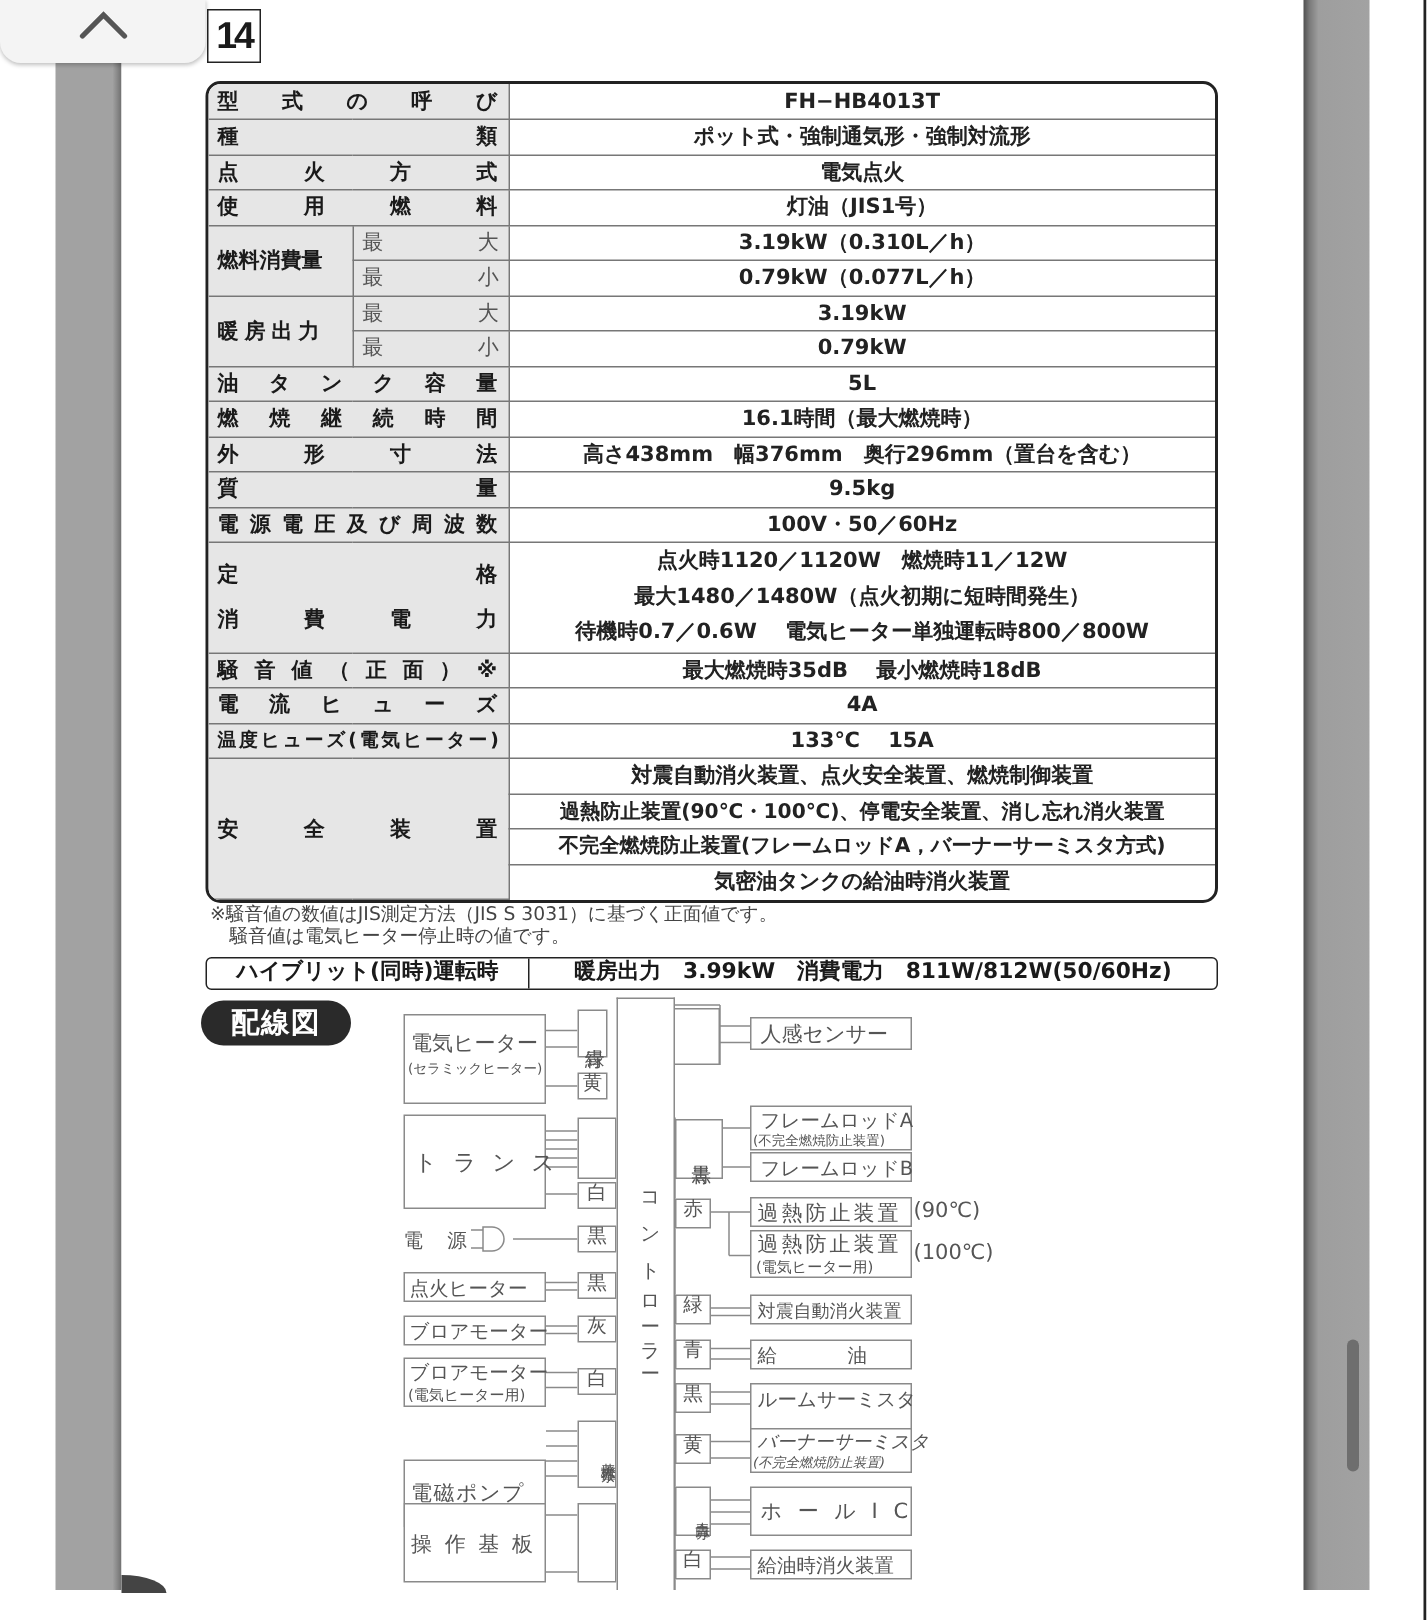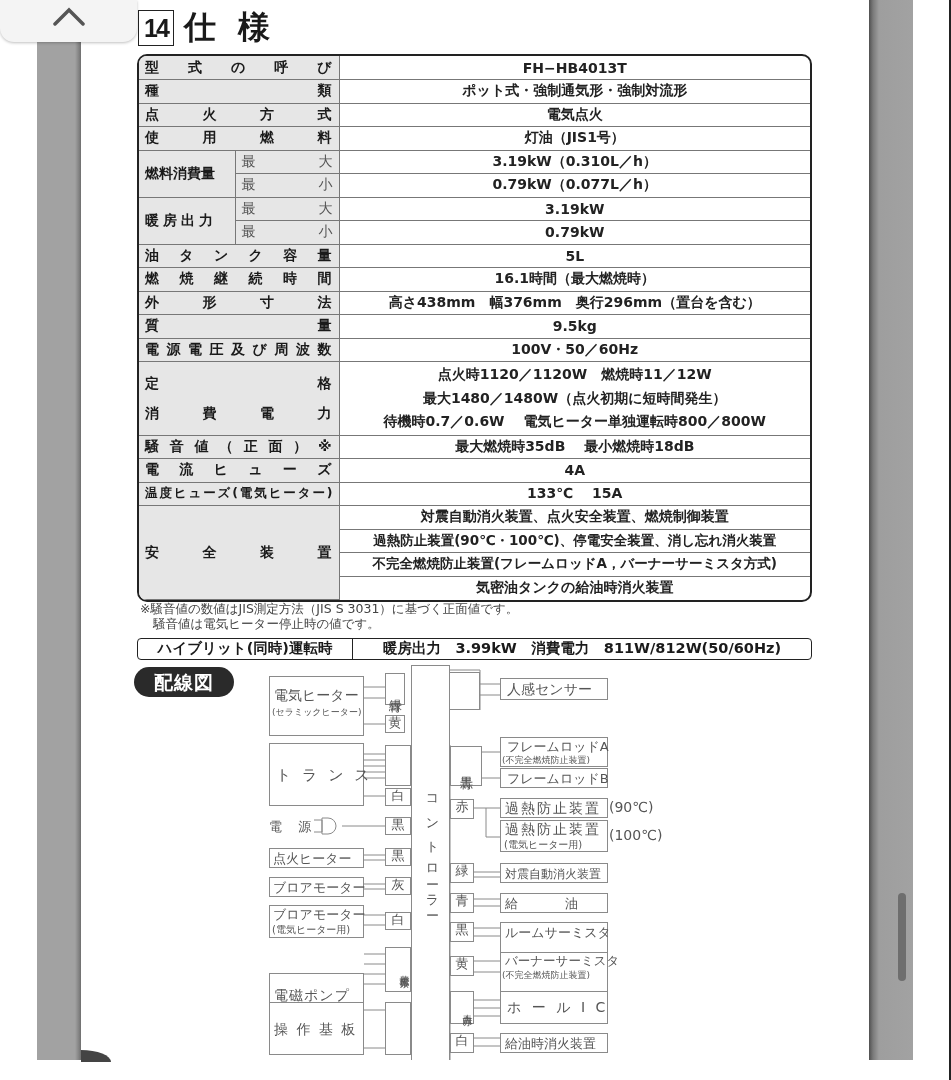--- a/index.html
+++ b/index.html
@@ -68,21 +68,20 @@
 
 <div class="collapse-btn">
   <svg viewBox="0 0 36 20">
       <polyline points="4,18 18,4 32,18" fill="none" stroke="#555" stroke-width="3.5" stroke-linecap="round"></polyline>
     </svg>
 </div>
 <div class="scroll-thumb"></div>
 
 <div class="section-title">
   <span class="section-num">14</span>
-  <span class="section-name">仕様</span>
 </div>
 
 <div class="spec">
   <table>
     <tbody>
         <tr>
           <td class="lbl" colspan="2">型式の呼び</td>
           <td class="val">FH−HB4013T</td>
         </tr>
     <tr>
@@ -326,21 +325,21 @@
   <div class="box" style="left:500px;top:893px;width:108px;height:20px;padding-left:28px;">
     <span class="t" style="left:4px;top:1px;font-size:13px;letter-spacing:2px">給　　　油</span>
   </div>
 
   <div class="wire-lbl" style="left:450px;top:922px;width:24px;height:20px;">黒</div>
   <div class="box" style="left:500px;top:922px;width:108px;height:36px;">
     <span class="t" style="left:4px;top:1px;font-size:13px">ルームサーミスタ</span>
   </div>
 
   <div class="wire-lbl" style="left:450px;top:956px;width:24px;height:20px;">黄</div>
-  <div class="box" style="left:500px;top:952px;width:108px;height:40px;">
+  <div class="box" style="left:500px;top:952px;width:108px;height:30px;font-style:italic;">
     <span class="t" style="left:4px;top:0px;font-size:12.5px">バーナーサーミスタ</span>
     <span class="t" style="left:1px;top:16px;font-size:9px">(不完全燃焼防止装置)</span>
   </div>
 
   <div class="wire-lbl v" style="left:450px;top:991px;width:24px;height:33px;">赤白青</div>
   <div class="box" style="left:500px;top:991px;width:108px;height:33px;">
     <span class="t" style="left:6px;top:7px;font-size:14px;letter-spacing:3px">ホ ー ル I C</span>
   </div>
 
   <div class="wire-lbl" style="left:450px;top:1033px;width:24px;height:20px;">白</div>

